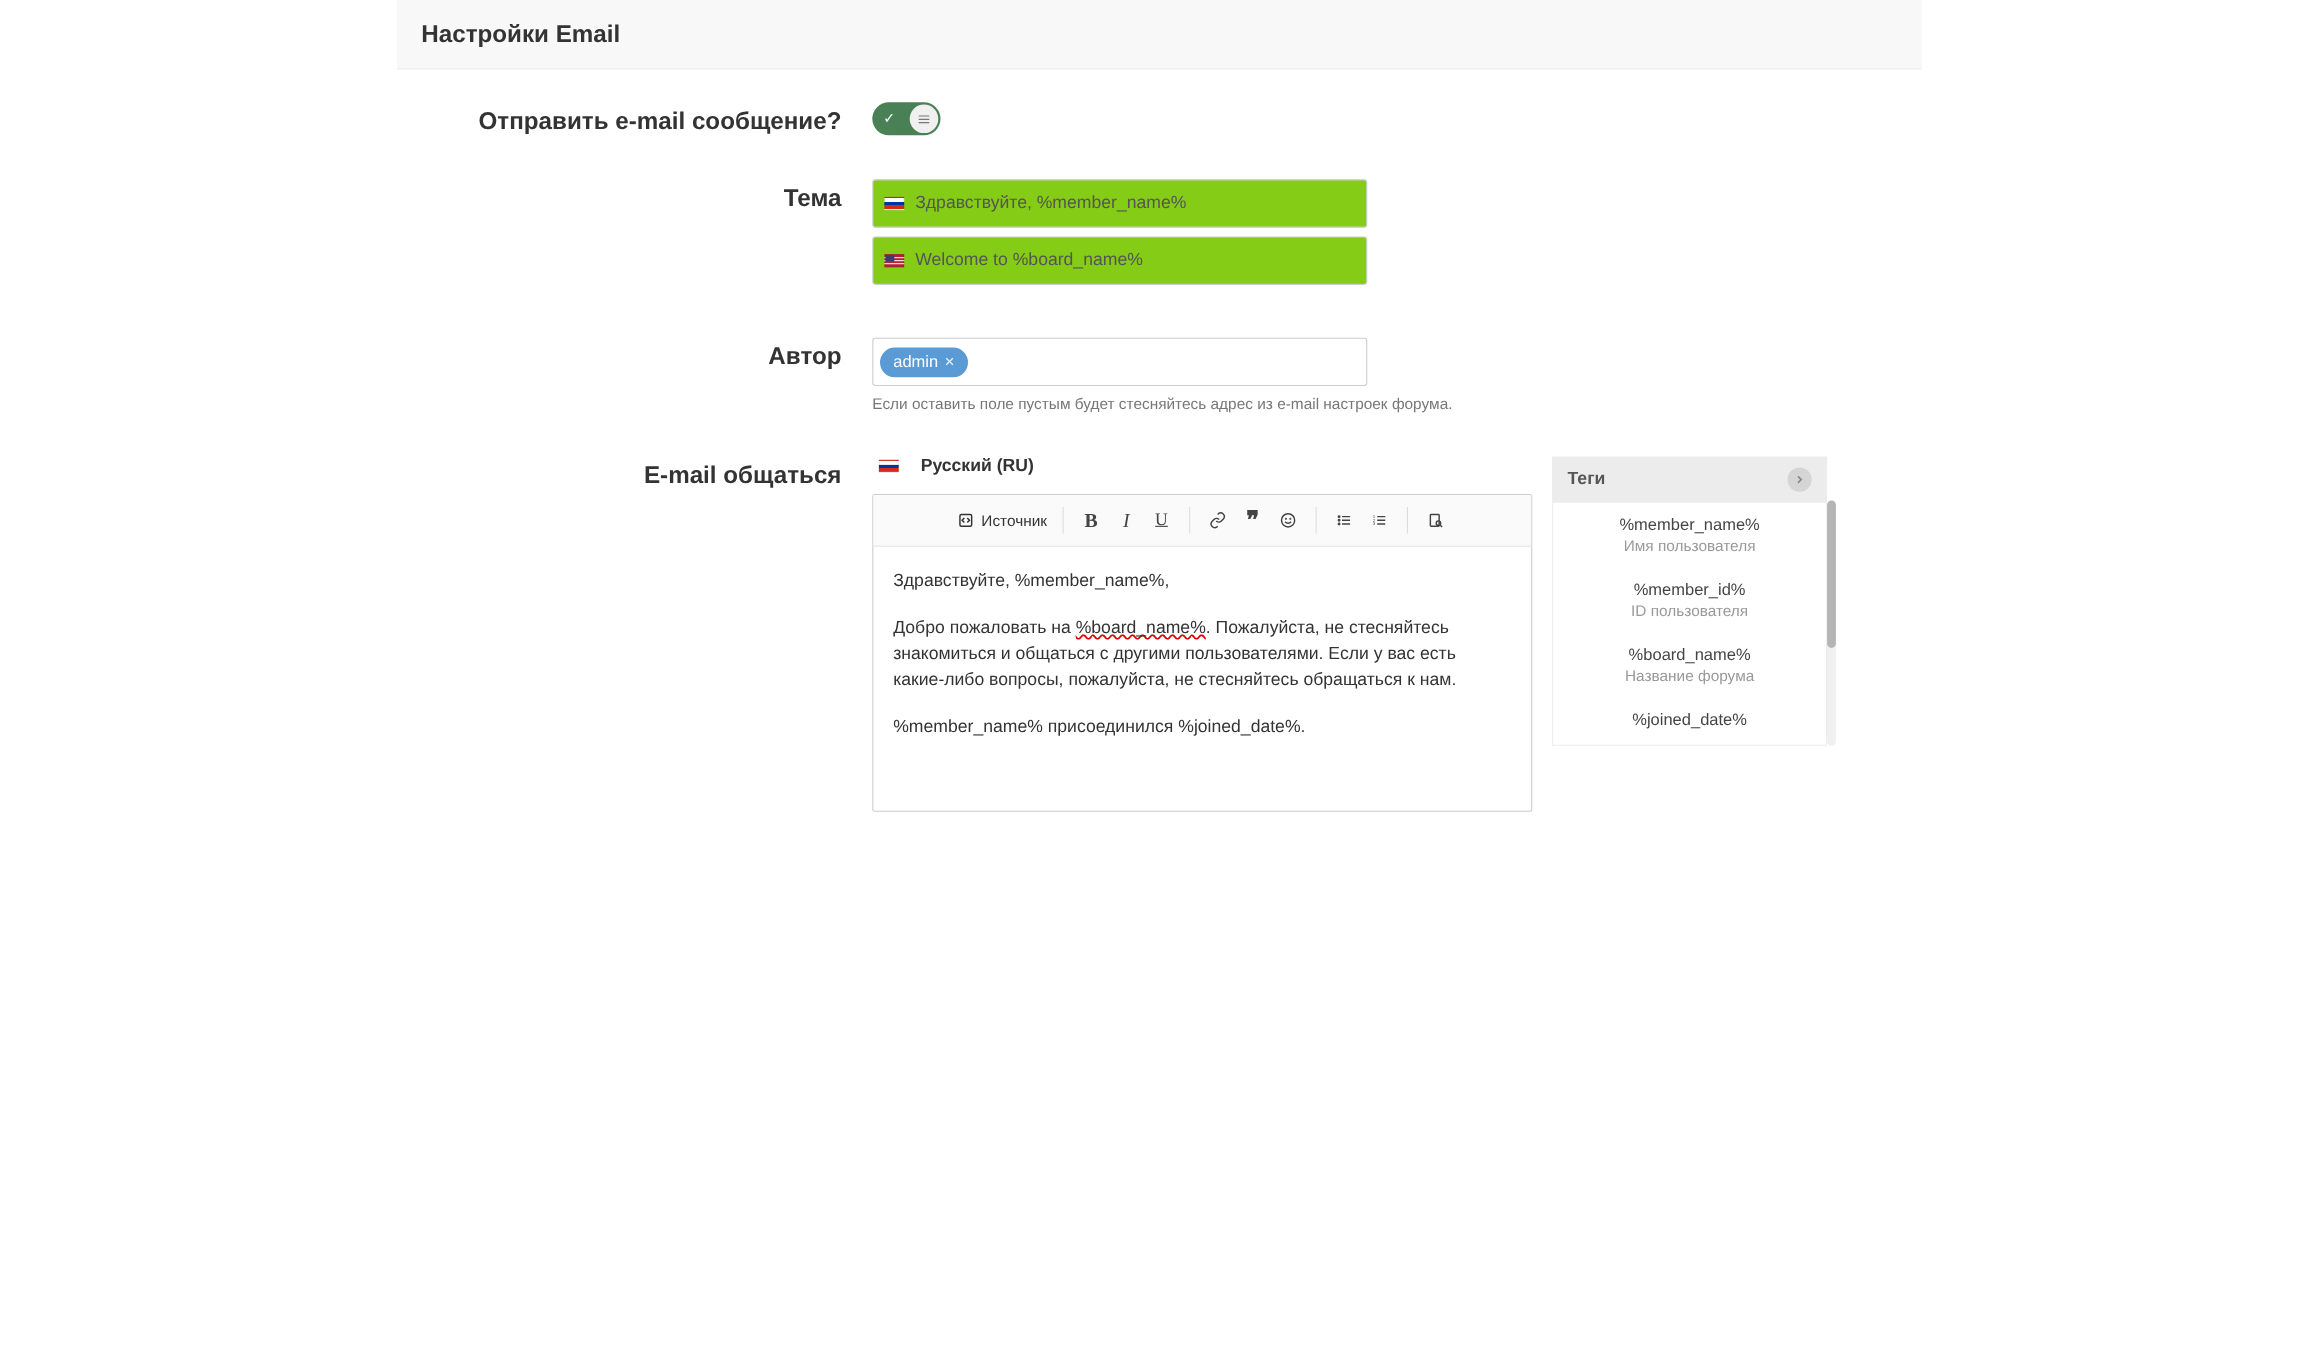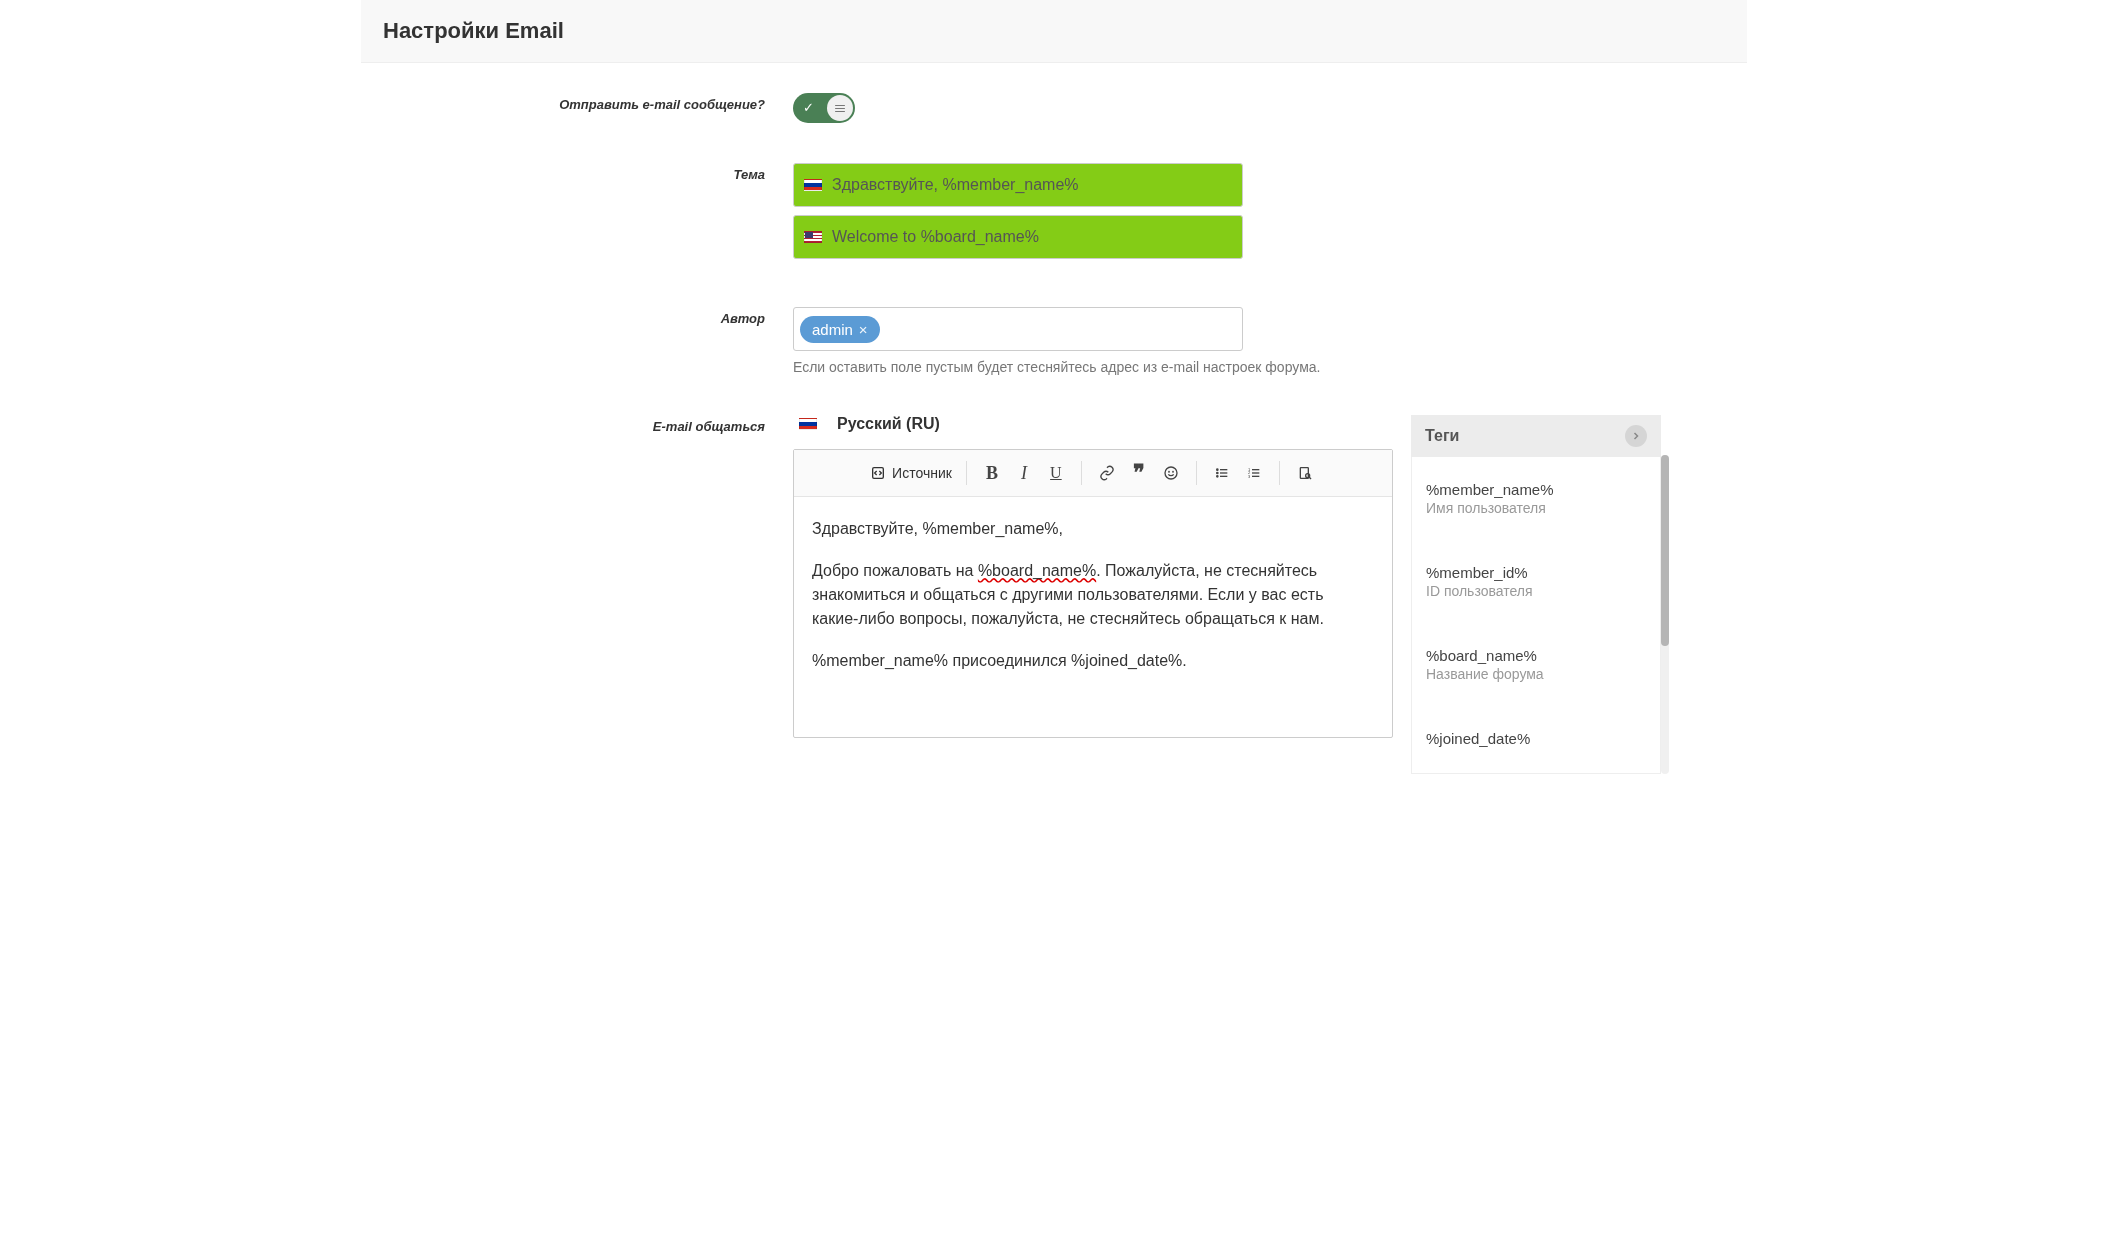--- a/index.html
+++ b/index.html
@@ -1,21 +1,21 @@
 <!DOCTYPE html>
 <html><head>
 <meta charset="utf-8">
 <style>
   * { box-sizing: border-box; margin: 0; padding: 0; }
   body { font-family: -apple-system, "Helvetica Neue", Arial, sans-serif; background: #fff; color: #333; font-size: 14px; }
   .page { width: 1406px; margin: 0 auto; padding: 0 10px 40px; }
   .header-band { background: #f8f8f8; border-bottom: 1px solid #eee; padding: 18px 22px; margin-bottom: 30px; }
   .header-band h2 { font-size: 22px; font-weight: 700; color: #333; }
   .form-row { display: flex; margin-bottom: 40px; }
-  .form-label { width: 432px; text-align: right; padding-right: 28px; font-size: 13px; font-weight: 700; color: #333; padding-top: 4px; font-style: italic; }
+  .form-label { width: 432px; text-align: right; padding-right: 28px; font-size: 22px; font-weight: 700; color: #333; padding-top: 4px; }
   .form-field { flex: 1; display: flex; flex-direction: column; }
   .toggle { width: 62px; height: 30px; background: #4a8055; border-radius: 15px; position: relative; cursor: pointer; display: inline-block; }
   .toggle-knob { width: 26px; height: 26px; background: #f0f0f0; border-radius: 13px; position: absolute; right: 2px; top: 2px; display: flex; align-items: center; justify-content: center; }
   .toggle-knob .lines { display:flex; flex-direction:column; gap:2px; }
   .toggle-knob .lines span { display:block; width:10px; height:1px; background:#777; border-radius:1px;}
   .toggle-check { position: absolute; left: 10px; top: 7px; color: #fff; font-size: 13px; }
   .text-input { width: 450px; height: 44px; border: 1px solid #ccc; border-radius: 3px; display: flex; align-items: center; padding: 0 10px; gap: 10px; margin-bottom: 8px; background:#84cc16; }
   .text-input .value { color: #555; font-size: 16px; flex:1; white-space:nowrap; overflow:hidden; text-overflow:ellipsis; }
   .flag { width: 18px; height: 12px; display: inline-block; position: relative; border:1px solid rgba(0,0,0,0.08); flex:0 0 auto; }
   .flag-ru { background: linear-gradient(to bottom, #fff 0 33.3%, #0033a0 33.3% 66.6%, #d52b1e 66.6% 100%); }
@@ -38,21 +38,21 @@
   .tb-italic { font-style:italic; font-family:Georgia, serif; font-size:18px; }
   .tb-under { text-decoration:underline; font-family:Georgia, serif; font-size:16px; }
   .editor-content { padding:20px 18px 40px; font-size:16px; color:#333; line-height:1.5; min-height:240px; }
   .editor-content p { margin-bottom:18px; }
   .spelling-err { text-decoration: underline wavy #d00; text-decoration-skip-ink: none; }
   .tags-panel { width:250px; background:#fff; position:relative; }
   .tags-header { background:#ececec; padding:10px 14px; font-size:16px; font-weight:700; color:#555; display:flex; align-items:center; justify-content:space-between; }
   .tags-header .chev { width:22px; height:22px; border-radius:11px; background:#d5d5d5; display:flex; align-items:center; justify-content:center; color:#888; }
   .tags-header .chev svg{ width:12px; height:12px; }
   .tags-body { border:1px solid #eee; border-top:none; }
-  .tag-item { padding:24px 14px; cursor:pointer; }
+  .tag-item { padding:12px 14px; cursor:pointer;text-align:center; }
   .tag-item .tkey { color:#444; font-size:15px; }
   .tag-item .tdesc { color:#999; font-size:14px; margin-top:2px; }
   .tags-scroll { position:absolute; right:-8px; top:40px; bottom:0; width:8px; background:#f0f0f0; border-radius:4px; }
   .tags-scroll .thumb { position:absolute; left:0; right:0; top:0; height:60%; background:#b5b5b5; border-radius:4px; }
 </style>
 </head>
 <body>
 
 <div class="page">
 

